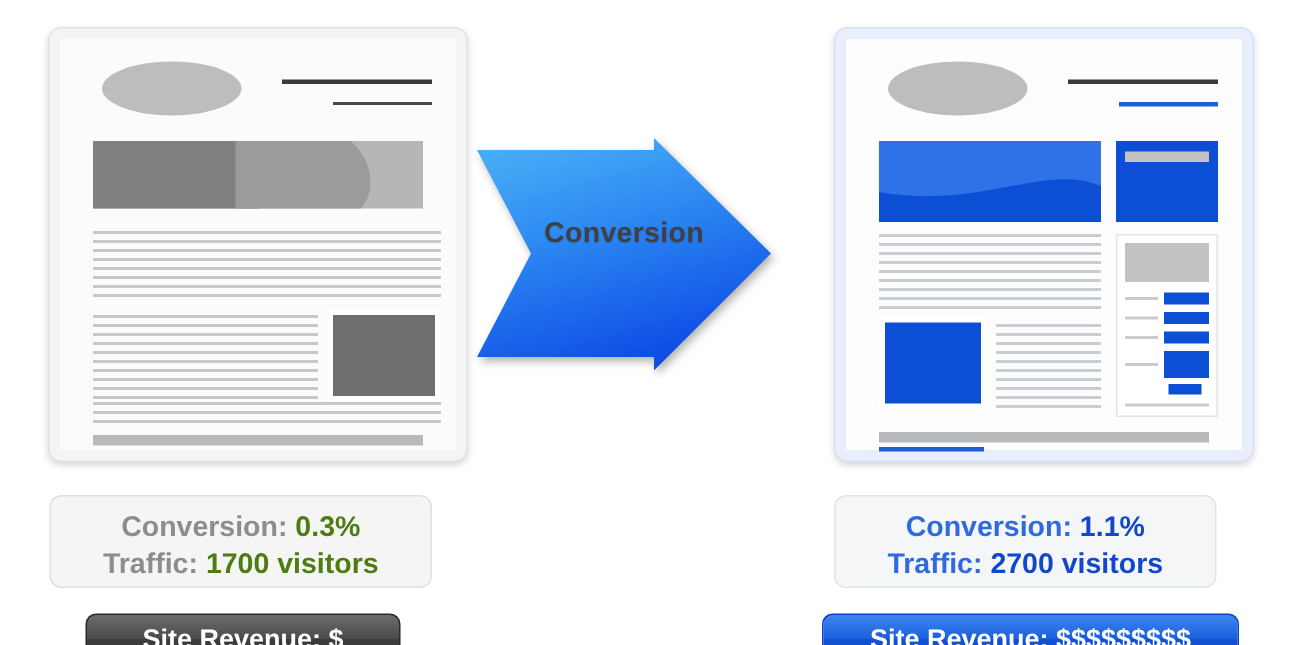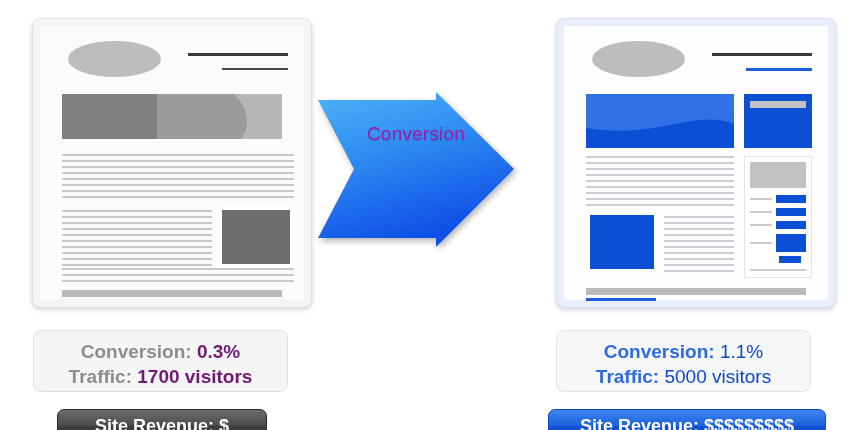--- a/index.html
+++ b/index.html
@@ -214,25 +214,25 @@
     position: absolute;
     left: 318px;
     top: 92px;
     width: 196px;
     height: 155px;
     filter: drop-shadow(2px 3px 3px rgba(0,0,0,.30));
   }
   .arrow-label {
     position: absolute;
     left: 0; right: 0;
-    top: 30px;
+    top: 52px;
     text-align: center;
-    color: #a21caf;
+    color: #404040;
     font-size: 19px;
-    font-weight: normal;
+    font-weight: bold;
     line-height: 24px;
     letter-spacing: .2px;
     pointer-events: none;
     text-shadow: 0 1px 1px rgba(0,0,0,.18);
   }
   .arrow-label span { display: block; }
 
   
   .stats {
     position: absolute;
@@ -254,23 +254,23 @@
     background: #f5f6f8;
     border: 1px solid #e0e3e8;
   }
   .stat-row {
     font-size: 19px;
     line-height: 25px;
     white-space: nowrap;
     font-weight: bold;
   }
   .stats-left .stat-label { color: #8d8d8d; font-weight: bold; }
-  .stats-left .stat-value { color: #701a75; font-weight: bold; }
+  .stats-left .stat-value { color: #4d7c0f; font-weight: bold; }
   .stats-right .stat-label { color: #2f6ae0; font-weight: bold; }
-  .stats-right .stat-value { color: #1147cf; font-weight: normal; }
+  .stats-right .stat-value { color: #1147cf; font-weight: bold; }
 
   
   .revenue-btn {
     position: absolute;
     top: 409px;
     height: 34px;
     border-radius: 7px;
     box-sizing: border-box;
     text-align: center;
     color: #ffffff;
@@ -446,20 +446,20 @@
     </div>
   </div>
 
   <div class="stats stats-right">
     <div class="stat-row">
       <span class="stat-label">Conversion:</span>
       <span class="stat-value">1.1%</span>
     </div>
     <div class="stat-row">
       <span class="stat-label">Traffic:</span>
-      <span class="stat-value">5000 visitors</span>
+      <span class="stat-value">2700 visitors</span>
     </div>
   </div>
 
   <div class="revenue-btn revenue-left">Site Revenue: $</div>
   <div class="revenue-btn revenue-right">Site Revenue: $$$$$$$$$</div>
 
 </div>
 
 </body></html>

